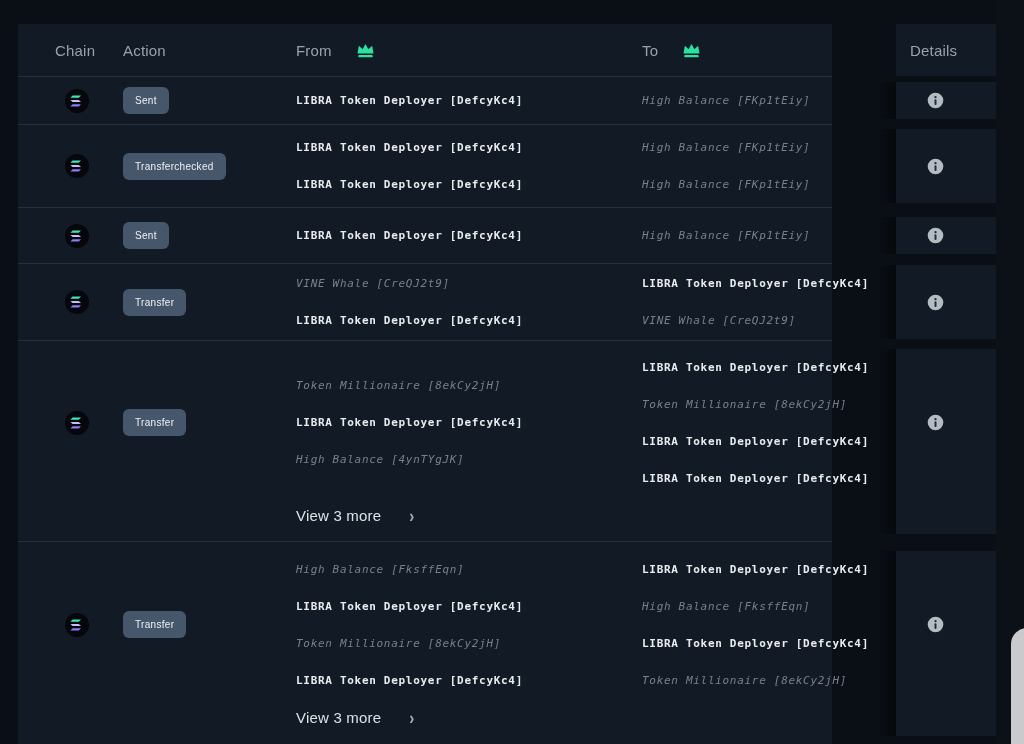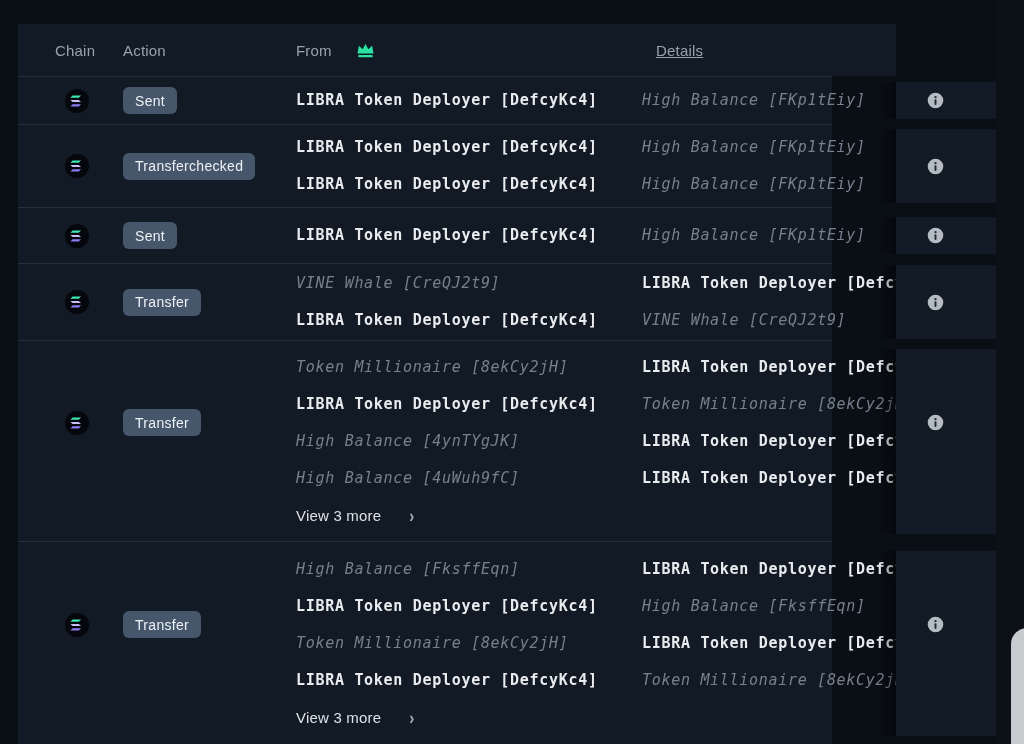--- a/index.html
+++ b/index.html
@@ -34,36 +34,36 @@
 
   
   .row{border-top:1px solid var(--sep);display:flex;flex-direction:column;justify-content:center;}
   .r1{height:48px;} .r2{height:83px;} .r3{height:56px;} .r4{height:77px;} .r5{height:201px;} .r6{height:203px;}
   .row-main{align-items:center;}
 
   .cell-chain{padding-left:47px;}
   .sol-badge{width:24px;height:24px;border-radius:50%;background:#06070c;display:flex;align-items:center;justify-content:center;}
 
   .cell-action .badge{display:inline-flex;align-items:center;height:27px;padding:0 12px;border-radius:6px;
-    background:var(--badge);color:#eef1f5;font-size:14px;font-weight:500;letter-spacing:.3px;white-space:nowrap;}
+    background:var(--badge);color:#eef1f5;font-size:10px;font-weight:500;letter-spacing:.3px;white-space:nowrap;}
 
   .cell-from,.cell-to{display:flex;flex-direction:column;overflow:hidden;}
   .addr{height:37px;line-height:37px;white-space:nowrap;overflow:hidden;
-    font-family:"DejaVu Sans Mono","Liberation Mono",monospace;font-size:15px;letter-spacing:.7px;cursor:pointer;}
+    font-family:"DejaVu Sans Mono","Liberation Mono",monospace;font-size:11px;letter-spacing:.7px;cursor:pointer;}
   .addr.hl{color:var(--hl);font-weight:600;}
   .addr.dim{color:var(--dim);font-style:italic;}
 
   .viewmore-line{height:37px;display:flex;align-items:center;gap:28px;cursor:pointer;}
   .viewmore-line .vm-text{color:#dde2e7;font-size:15px;letter-spacing:.2px;}
   .viewmore-line .vm-chevron{color:#a7aeb6;font-size:15px;font-weight:600;transform:scaleY(1.25);}
 
   .cell-details{display:flex;align-items:center;padding-left:31px;position:relative;height:100%;background:var(--panel);}
   .cell-details::before{content:"";position:absolute;left:-18px;top:0;width:18px;height:100%;
     background:linear-gradient(to left, rgba(0,0,0,.45), rgba(0,0,0,0));pointer-events:none;}
-  .thead .cell-details-wrap{position:relative;height:100%;display:flex;align-items:center;background:var(--panel);text-decoration:underline;}
+  .thead .cell-details-wrap{position:relative;height:100%;display:flex;align-items:center;background:var(--panel);}
   .info-btn{width:17px;height:17px;cursor:pointer;flex:none;}
 
   .partial-row{border-top:1px solid var(--sep);height:10px;background:var(--partial);}
 
   .chat-widget{position:absolute;left:1011px;top:628px;width:70px;height:140px;border-radius:16px;background:#c8cacd;cursor:pointer;}
 </style>
 </head>
 <body>
 
 <svg width="0" height="0" style="position:absolute">
@@ -91,20 +91,26 @@
 
   <div class="thead grid-cols">
     <div class="th-chain">Chain</div>
     <div>Action</div>
     <div class="th-with-crown">
       <span>From</span>
       <svg class="crown" viewBox="0 0 20 16">
           <use href="#crown-glyph"></use>
         </svg>
     </div>
+    <div class="th-with-crown">
+      <span>To</span>
+      <svg class="crown" viewBox="0 0 20 16">
+          <use href="#crown-glyph"></use>
+        </svg>
+    </div>
     <div class="cell-details-wrap th-details">Details</div>
   </div>
 
   <div class="row r1">
     <div class="row-main grid-cols">
       <div class="cell-chain">
           <span class="sol-badge">
             <svg width="24" height="24" viewBox="0 0 24 24">
               <use href="#solana-glyph"></use>
             </svg>
@@ -208,21 +214,20 @@
             <svg width="24" height="24" viewBox="0 0 24 24">
               <use href="#solana-glyph"></use>
             </svg>
           </span>
         </div>
       <div class="cell-action"><span class="badge">Transfer</span></div>
       <div class="cell-from">
         <span class="addr dim">Token Millionaire [8ekCy2jH]</span>
         <span class="addr hl">LIBRA Token Deployer [DefcyKc4]</span>
         <span class="addr dim">High Balance [4ynTYgJK]</span>
-        <span class="addr dim">High Balance [4uWuh9fC]</span>
       </div>
       <div class="cell-to">
         <span class="addr hl">LIBRA Token Deployer [DefcyKc4]</span>
         <span class="addr dim">Token Millionaire [8ekCy2jH]</span>
         <span class="addr hl">LIBRA Token Deployer [DefcyKc4]</span>
         <span class="addr hl">LIBRA Token Deployer [DefcyKc4]</span>
       </div>
       <div class="cell-details">
           <svg class="info-btn" viewBox="0 0 24 24">
             <use href="#info-glyph"></use>

